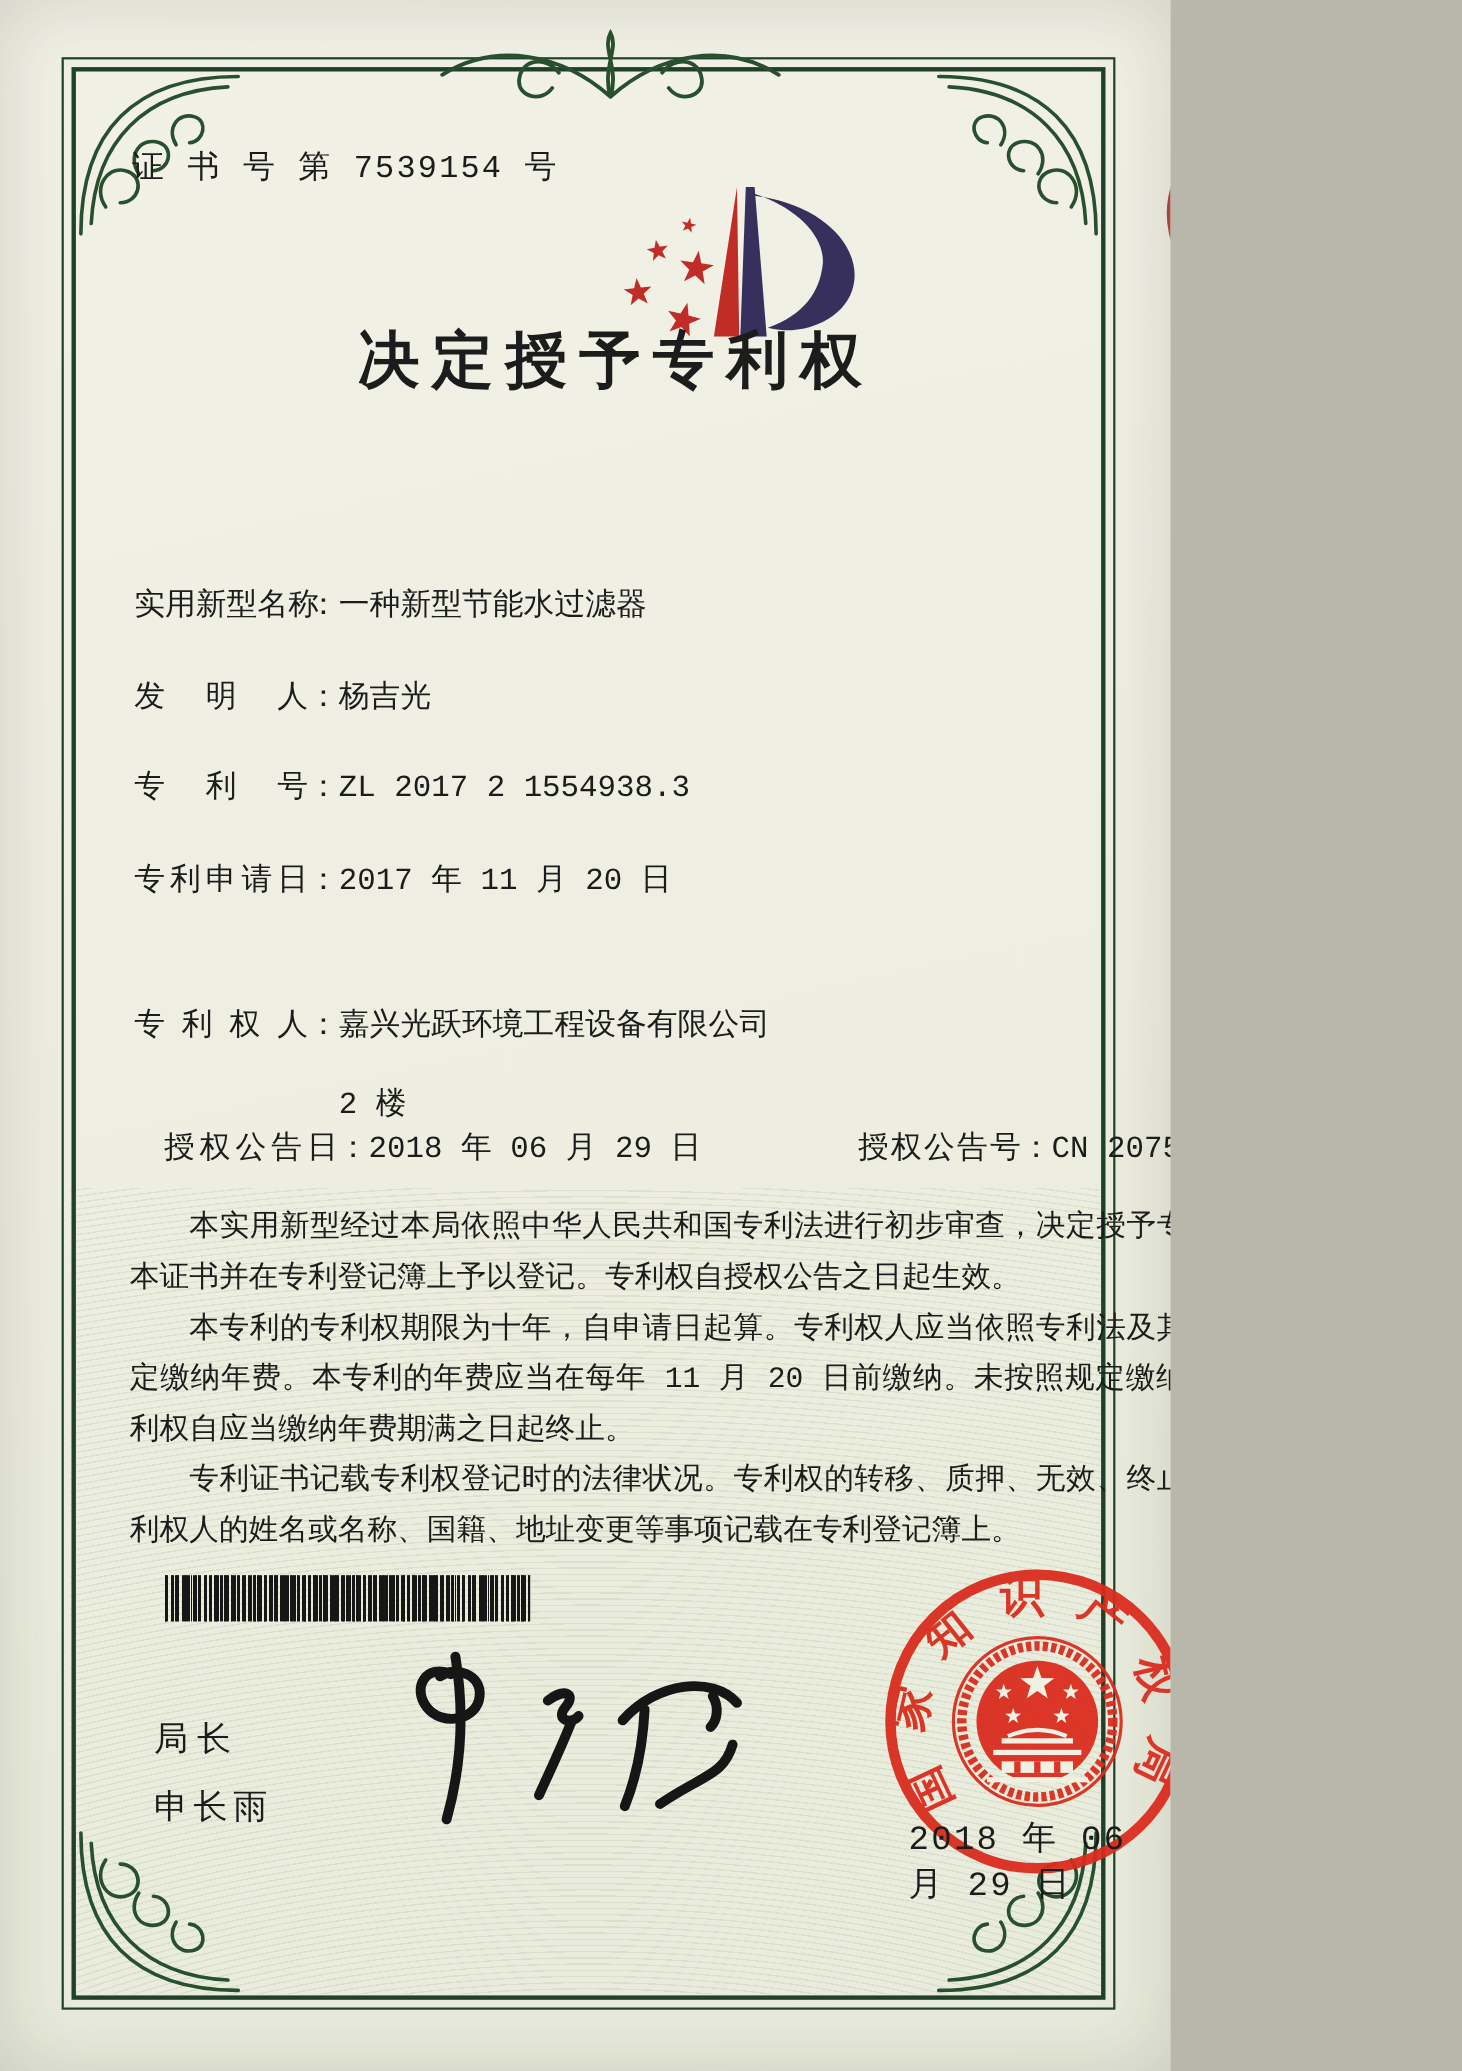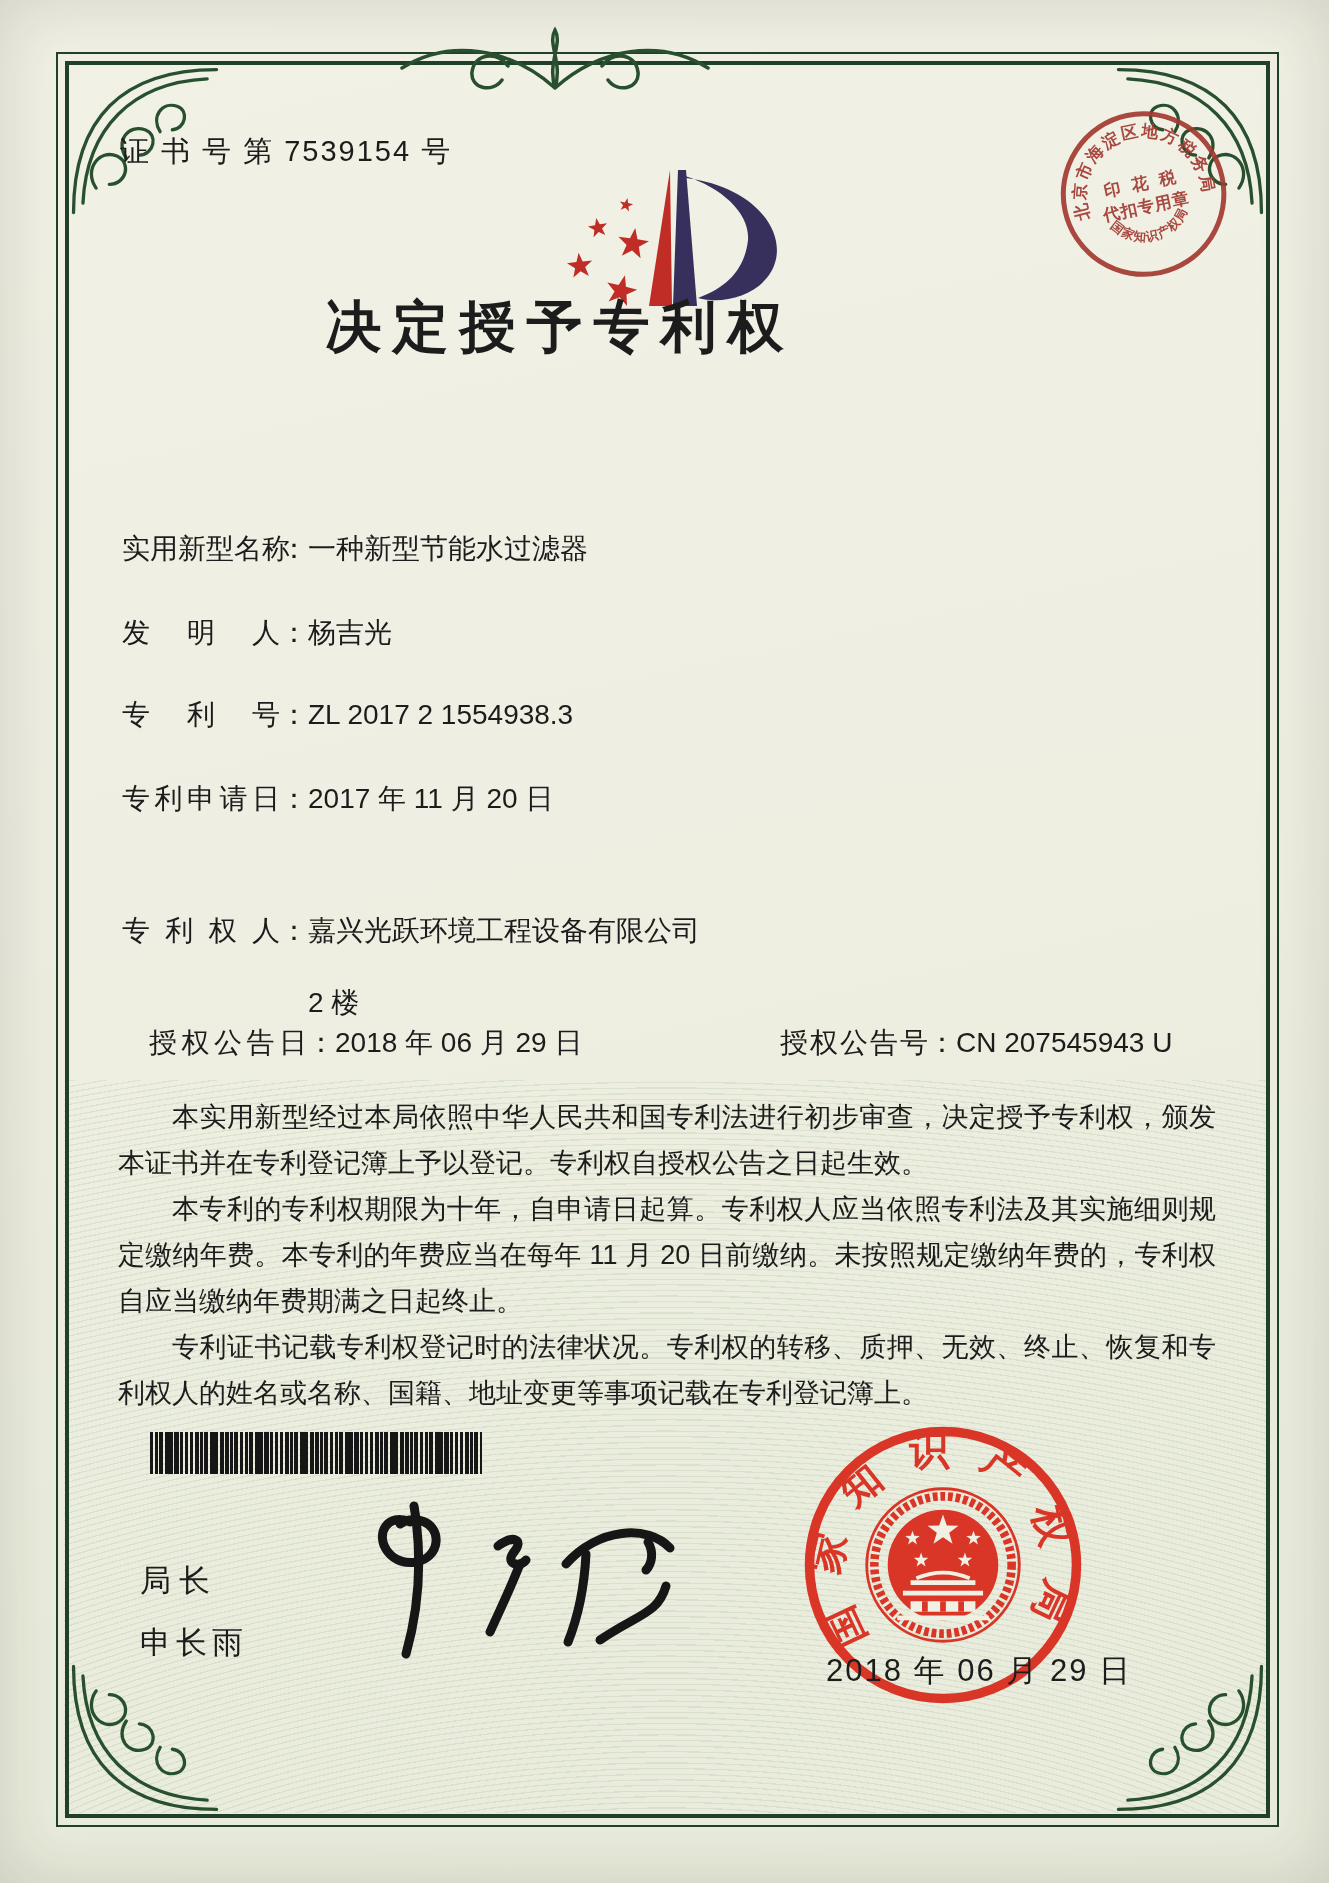--- a/index.html
+++ b/index.html
@@ -1,20 +1,20 @@
 <!DOCTYPE html>
 <html><head>
 <meta charset="utf-8">
 <style>
   html,body{margin:0;padding:0;background:#b9b7aa;}
   .page{
-    position:relative;width:1329px;height:1883px;overflow:hidden;
+    position:relative;width:1064px;height:1883px;overflow:hidden;
     background:linear-gradient(168deg,#f2f1e6 0%,#efeee2 45%,#eaeddd 75%,#e9ecdc 100%);
     box-shadow:inset 0 0 70px rgba(60,60,50,.18);
-    font-family:Liberation Sans, sans-serif;color:#1c1c1c;
+    font-family:Liberation Mono, monospace;color:#1c1c1c;
   }
   
   .guilloche{position:absolute;left:64px;right:60px;top:1080px;bottom:70px;z-index:0;
     background:repeating-radial-gradient(ellipse 1600px 1000px at 50% 170%,
       rgba(150,178,142,.20) 0 2px, rgba(0,0,0,0) 2px 9px);}
   
   .frame-outer{position:absolute;left:56px;top:52px;right:50px;bottom:56px;
     border:2px solid #21402a;z-index:1;}
   .frame-inner{position:absolute;left:7px;top:7px;right:7px;bottom:7px;
     border:4px solid #21402a;}

